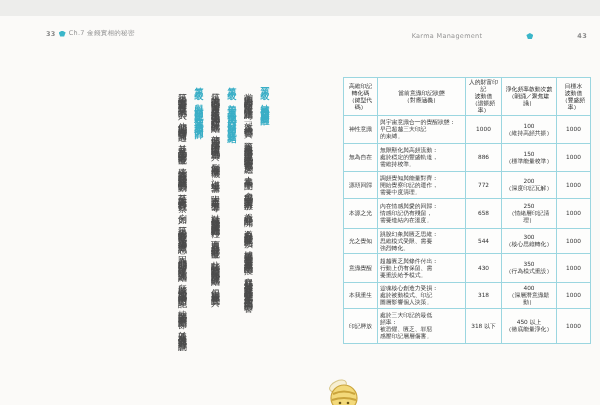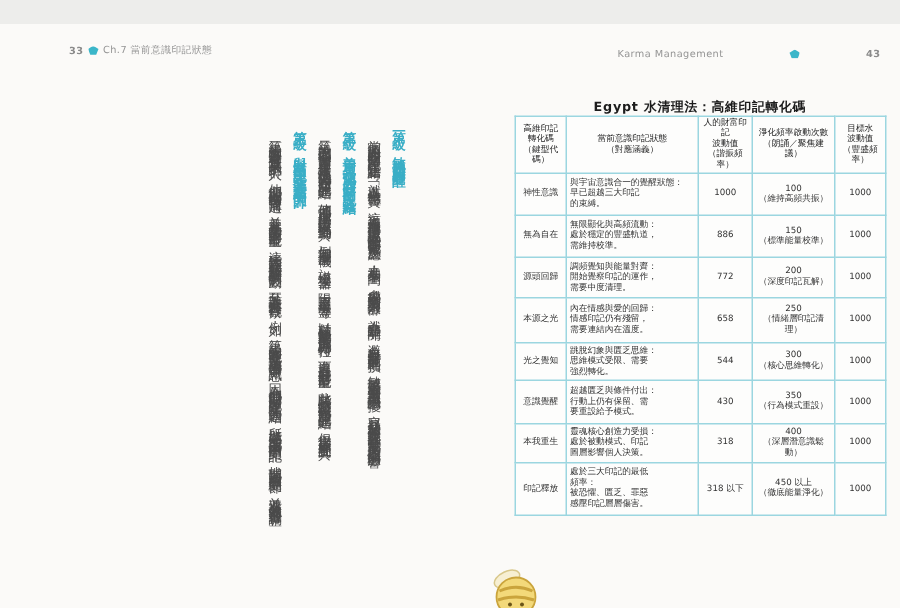--- a/index.html
+++ b/index.html
@@ -47,39 +47,38 @@
   .bee{position:absolute;left:318px;top:360px;z-index:7;}
 </style>
 </head>
 <body>
 
 <div class="canvas">
 
   <div class="ph ph-left">
     <span class="pagenum">33</span>
     <span class="hdr-ico"></span>
-    <span>Ch.7 當前意識印記狀態</span>
+    <span>Ch.7 金錢實相的秘密</span>
   </div>
 
   <div class="ph ph-right">
     <span>Karma Management</span>
     <span class="hdr-ico"></span>
     <span class="pagenum">43</span>
   </div>
 
   <div class="vbody" id="left-body">
       <h3>第一級：敏感體質的覺醒</h3>
       <p>當個人開始對內在財富印記產生一定連結時，就進入「敏感體質」，這類人會系統對周遭環境或人事物能量的變化敏感反應，一走進某個空間，會感覺到空間讓人不舒服，就會立即離開，避免自身財富能量的耗損。敏感體質者常受到潛意識與意識的干擾，容易疑惑於如何分辨真實的能量變化或是個人主觀情緒的影響。</p>
       <h3>第二級：善用工具強化與內在財富印記之連結</h3>
       <p>第二級的人們已學會開始運用工具來系統性地強化與內在財富印記的連結，他們可能採用傳承的技術或現代輔助工具，例如靈擺測量儀、磁場發生器、太陽罡星辰引導盤等，以精確感知能量場能量的流動與特性，進而提升自身的財富能量。此階段的特點是強化與財富印記的連結，但仍高度依賴外在的工具。</p>
       <h3>第三級：與財富印記建立完美連結的大師</h3>
       <p>第三級的大師是最稀有且最具天賦的一群人，他們能與萬物進行雙向溝通，並且完美享受宇宙的財富能量。這些大師能直接感知並解讀萬物的波動，甚至讀取意念進行觀察，例如：第三級的大師能觀見某塊土地蘊含的歷史訊息，因為他們能與財富印記建立了完美的連結，所以能感知土地或建築中的歷史印記，找出問題所在的歷史細節，並透過有效的溝通進行調整。</p>
     </div>
 
-  <div class="tbl-title">Egypt 水清理法：高維印記轉化碼</div>
   <div class="tbl-wrap">
     <table class="tbl" id="egypt-table">
       <colgroup>
         <col style="width:34px">
           <col style="width:88px">
           <col style="width:36px">
         <col style="width:55px">
           <col style="width:34px">
       </colgroup>
       <thead id="egypt-thead">

